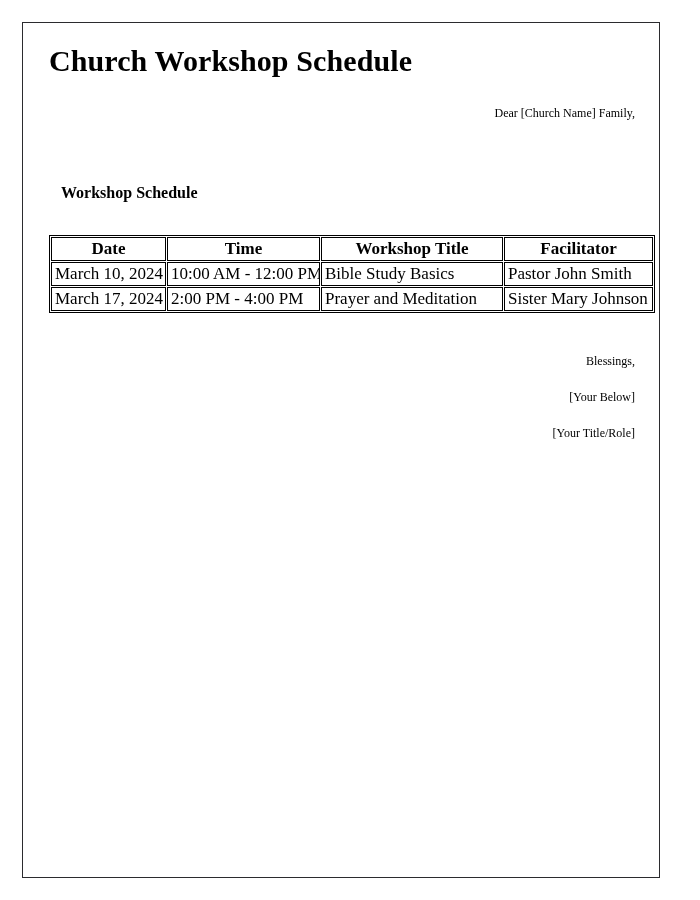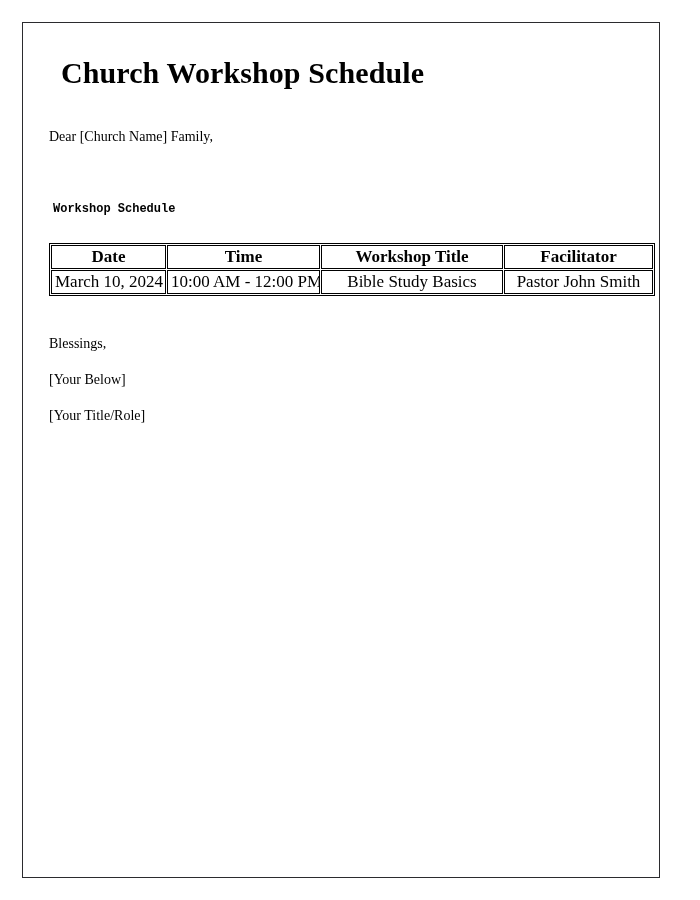--- a/index.html
+++ b/index.html
@@ -34,41 +34,41 @@
     top: 20px;
     width: 586px;
   }
 
   
   .doc-title {
     font-family: "Liberation Serif", "DejaVu Serif", serif;
     font-size: 30px;
     font-weight: bold;
     line-height: 36px;
-    margin: 12px;
+    margin: 0;
     padding: 0;
     letter-spacing: 0.1px;
   }
 
   .section-heading {
-    font-family: Liberation Mono, monospace;
-    font-size: 12px;
+    font-family: Liberation Serif, serif;
+    font-size: 16px;
     font-weight: bold;
     line-height: 24px;
-    margin: 4px;
+    margin: 12px;
     padding: 0;
   }
 
   
   .para {
-    font-size: 14px;
+    font-size: 12px;
     line-height: 20px;
     margin: 0;
     padding: 0;
-    text-align: left;
+    text-align: right;
   }
 
   .sp-title-to-salutation { height: 24px; }
   .sp-salutation-to-intro { height: 20px; }
   .sp-intro-to-heading    { height: 26px; }
   .sp-heading-to-table    { height: 18px; }
   .sp-table-to-closing    { height: 20px; }
   .sp-para                { height: 18px; }
   .sp-line                { height: 16px; }
 
@@ -90,21 +90,21 @@
     background: #ffffff;
     white-space: nowrap;
     overflow: hidden;
   }
   .schedule-table th {
     font-weight: bold;
     text-align: center;
   }
   .schedule-table td {
     font-weight: normal;
-    text-align: center;
+    text-align: left;
   }
   .col-date        { width: 107px; }
   .col-time        { width: 145px; }
   .col-title       { width: 174px; font-family: Liberation Serif, serif; }
   .col-facilitator { width: 141px; }
 </style>
 </head>
 <body>
 
 <div class="page-frame">
@@ -134,20 +134,26 @@
           <th class="col-facilitator">Facilitator</th>
         </tr>
       </thead>
       <tbody>
         <tr>
           <td class="col-date">March 10, 2024</td>
           <td class="col-time">10:00 AM - 12:00 PM</td>
           <td class="col-title">Bible Study Basics</td>
           <td class="col-facilitator">Pastor John Smith</td>
         </tr>
+        <tr>
+          <td class="col-date">March 17, 2024</td>
+          <td class="col-time">2:00 PM - 4:00 PM</td>
+          <td class="col-title">Prayer and Meditation</td>
+          <td class="col-facilitator">Sister Mary Johnson</td>
+        </tr>
       </tbody>
     </table>
 
     <div class="sp-table-to-closing"></div>
 
 
     <div class="sp-para"></div>
 
     <p class="para">Blessings,</p>
 

